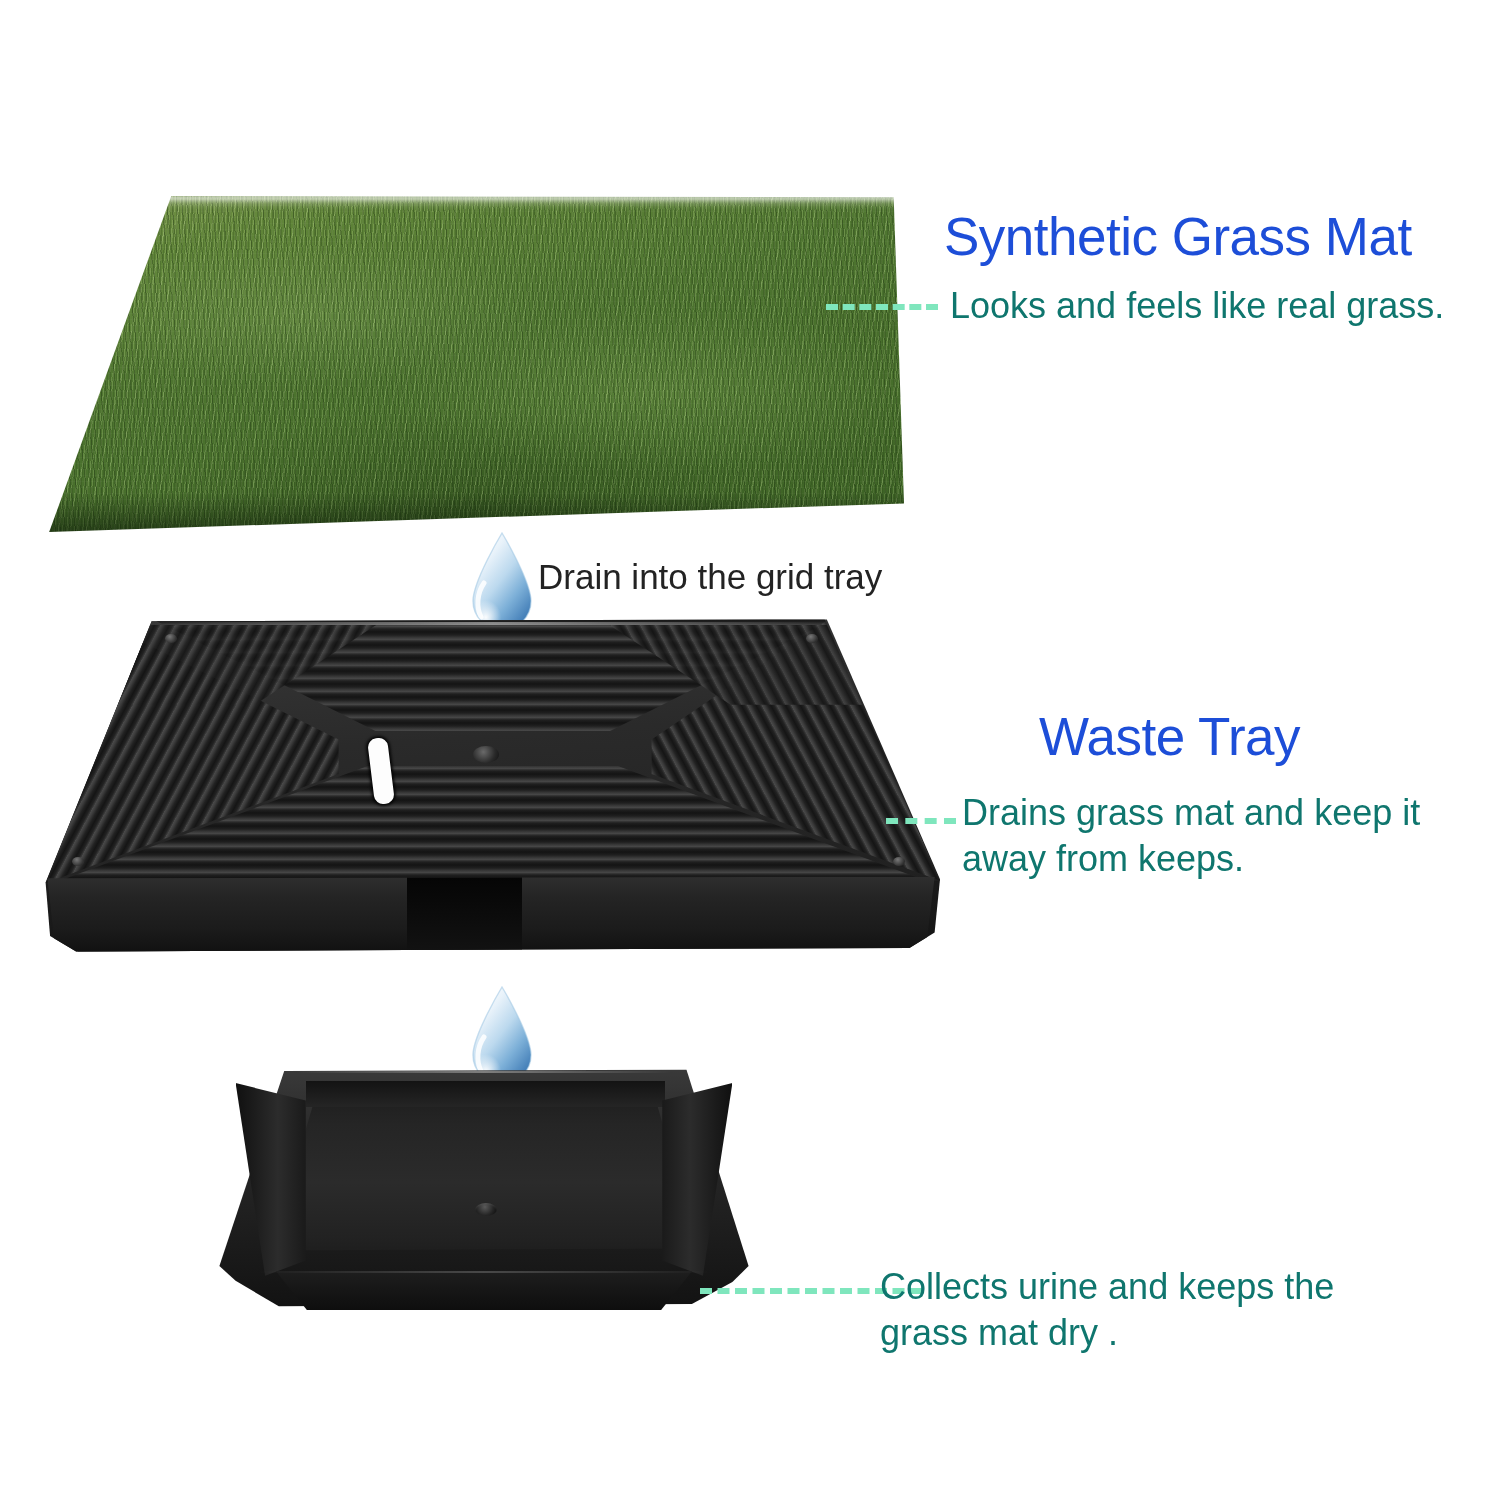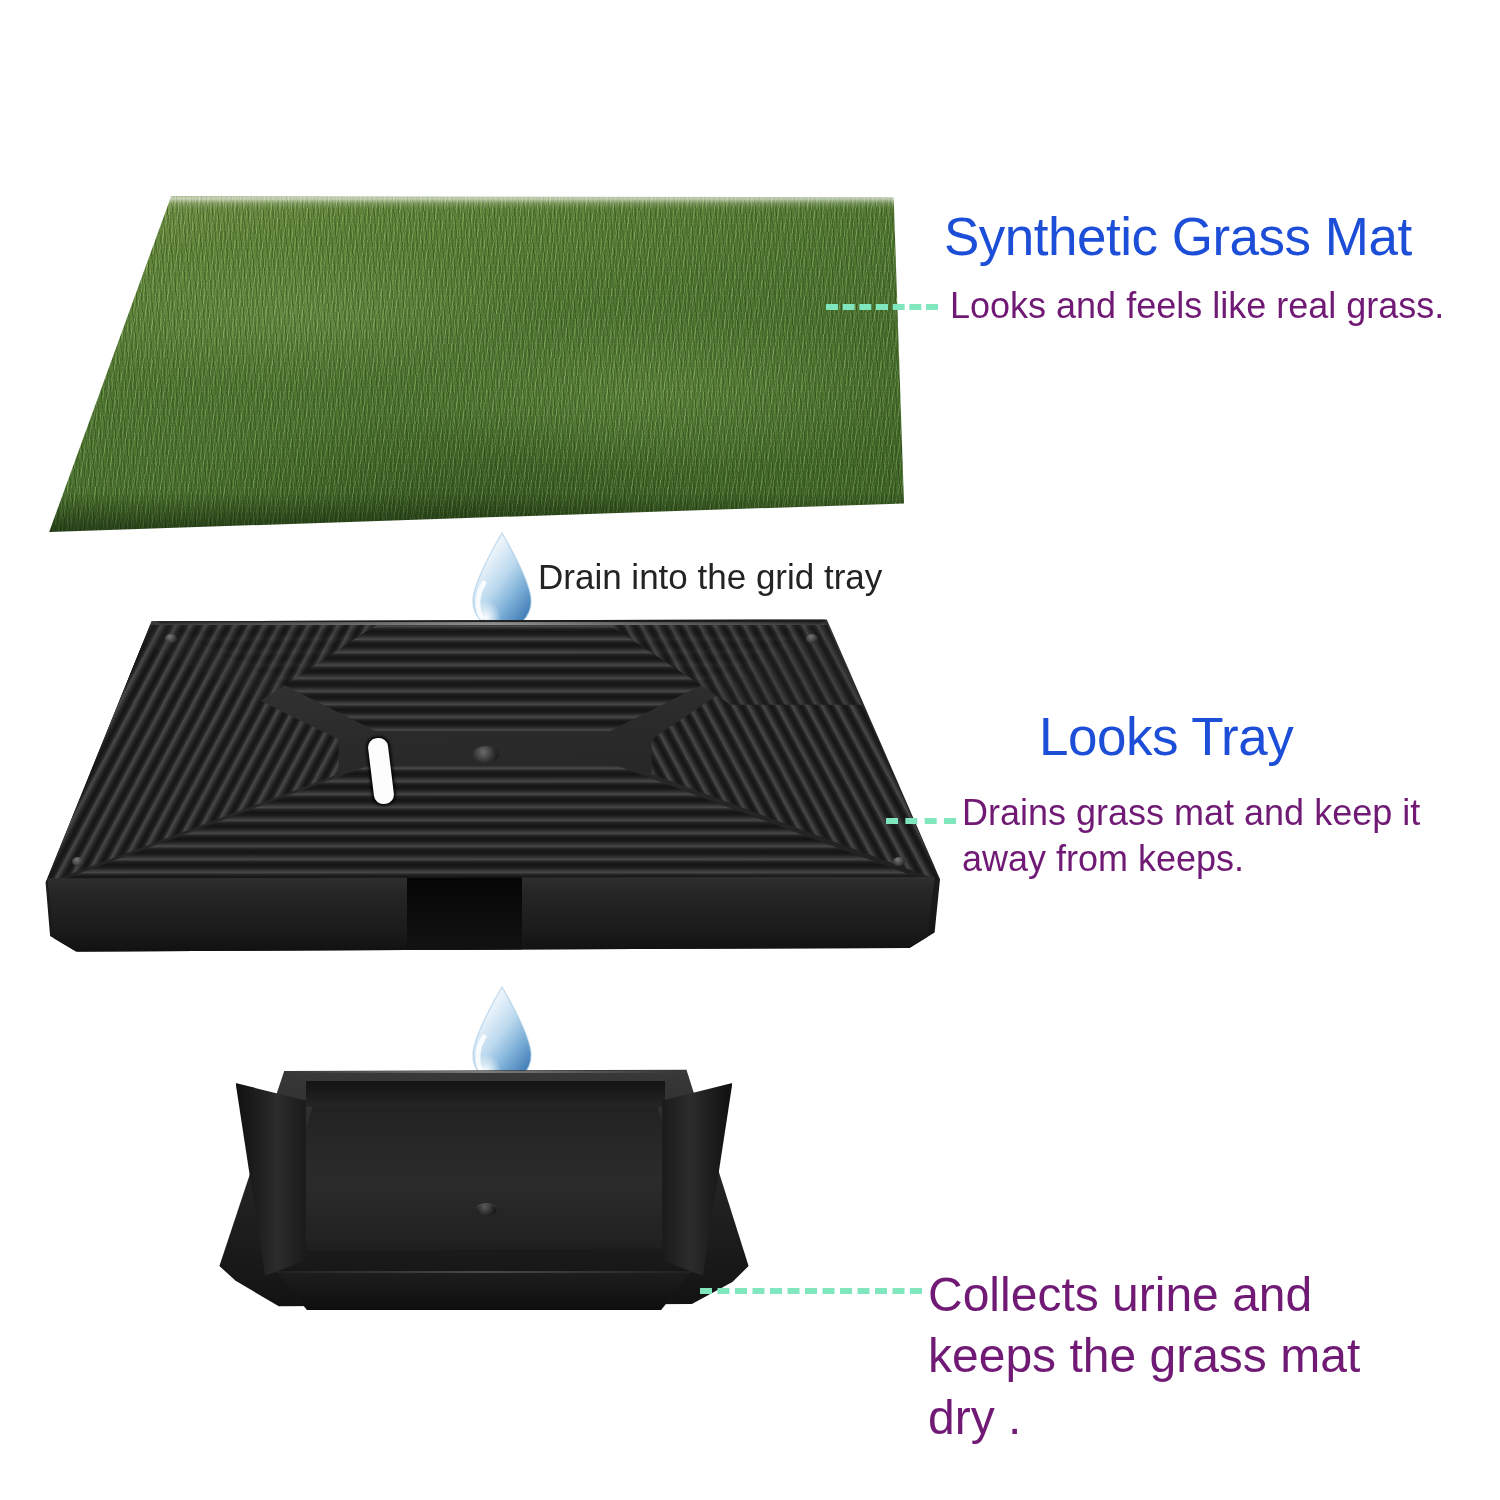--- a/index.html
+++ b/index.html
@@ -10,21 +10,21 @@
   .heading{
     position:absolute;
     color:#1d4ed8;
     font-family:Liberation Sans, sans-serif;
     font-weight:400;
     white-space:nowrap;
     letter-spacing:-0.5px;
   }
   .caption{
     position:absolute;
-    color:#701a75;
+    color:#0f766e;
     font-family:"Liberation Sans","DejaVu Sans",sans-serif;
     font-weight:400;
     line-height:1.28;
   }
   .flowlabel{
     position:absolute;
     color:#232323;
     font-family:Liberation Sans, sans-serif;
     font-weight:400;
     white-space:nowrap;
@@ -264,21 +264,21 @@
         <div class="gt-rim-hi"></div>
       </div>
 
       <div class="gt-skirt">
         <div class="gt-skirt-notch" style="left:40.5%;top:0;width:13%;height:100%;"></div>
       </div>
       <div class="gt-foot"></div>
     </div>
   </div>
 
-  <div class="heading" style="left:1039px;top:706px;font-size:53px;">Looks Tray</div>
+  <div class="heading" style="left:1039px;top:706px;font-size:53px;">Waste Tray</div>
 
   <div class="leader" style="left:886px;top:818px;width:70px;"></div>
 
   <div class="caption" style="left:962px;top:790px;width:470px;font-size:36px;">Drains grass mat and keep it away from keeps.</div>
 
   <svg class="drop" style="left:457px;top:985px;" width="90" height="110" viewBox="0 0 90 110">
     <defs>
       <linearGradient id="dg2" x1="0.15" y1="0.05" x2="0.85" y2="0.95">
         <stop offset="0%" stop-color="#ffffff"></stop>
         <stop offset="22%" stop-color="#e8f2fa"></stop>
@@ -315,15 +315,15 @@
       <div class="wt-front"></div>
 
       <div class="wt-edge-hi" style="left:15%;width:70%;top:2.2%;"></div>
       <div class="wt-edge-hi" style="left:8%;width:84%;top:84%;opacity:.55;"></div>
     </div>
   </div>
 
 
   <div class="leader" style="left:700px;top:1288px;width:222px;"></div>
 
-  <div class="caption" style="left:928px;top:1264px;width:500px;font-size:48px;">Collects urine and keeps the grass mat dry .</div>
+  <div class="caption" style="left:880px;top:1264px;width:500px;font-size:36px;">Collects urine and keeps the grass mat dry .</div>
 
 </div>
 
 </body></html>

